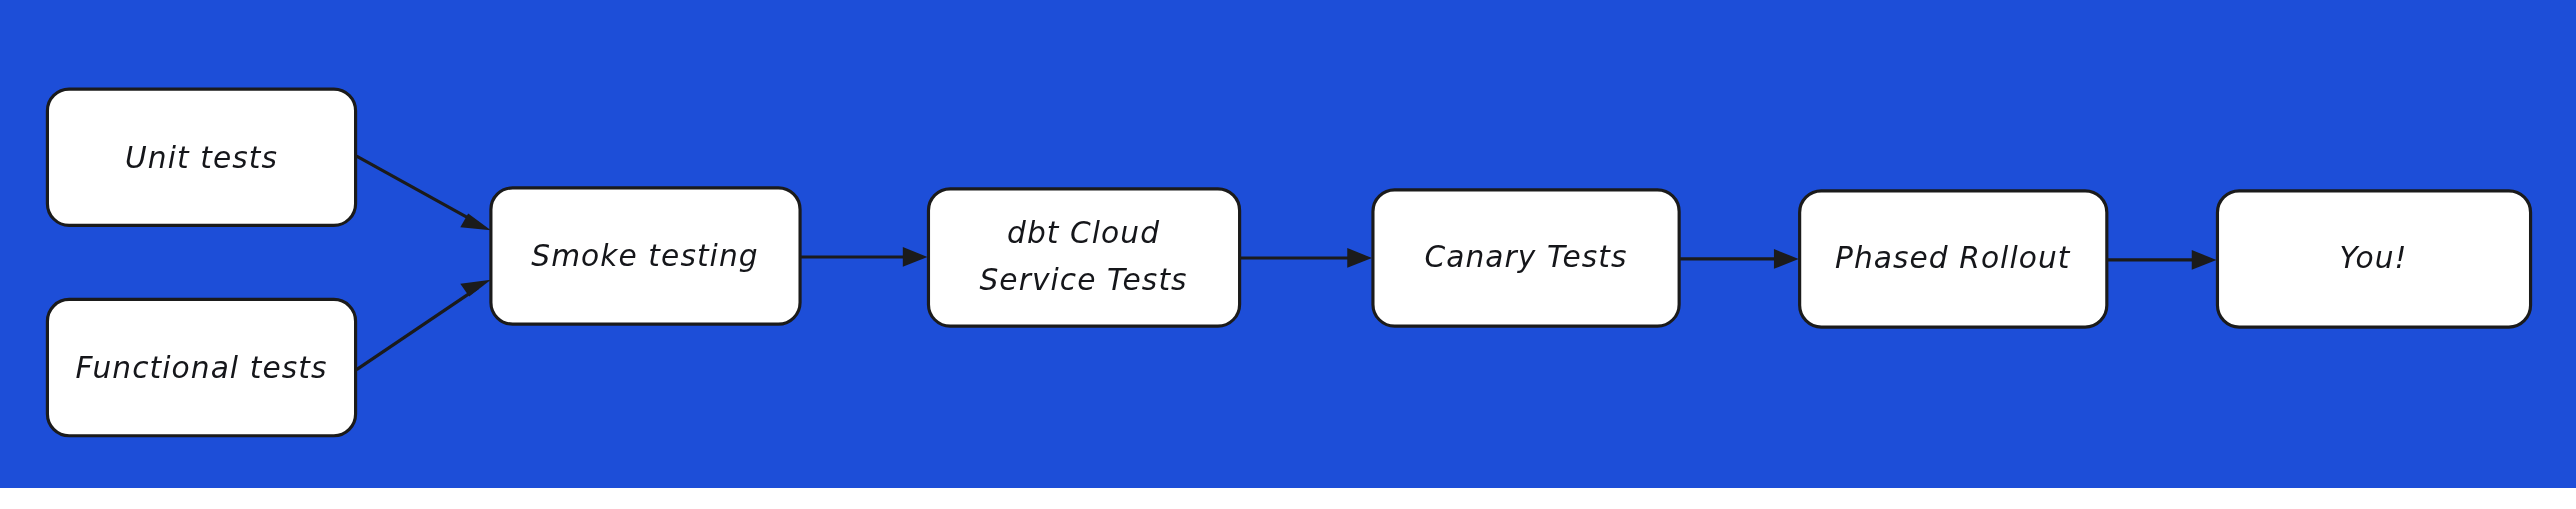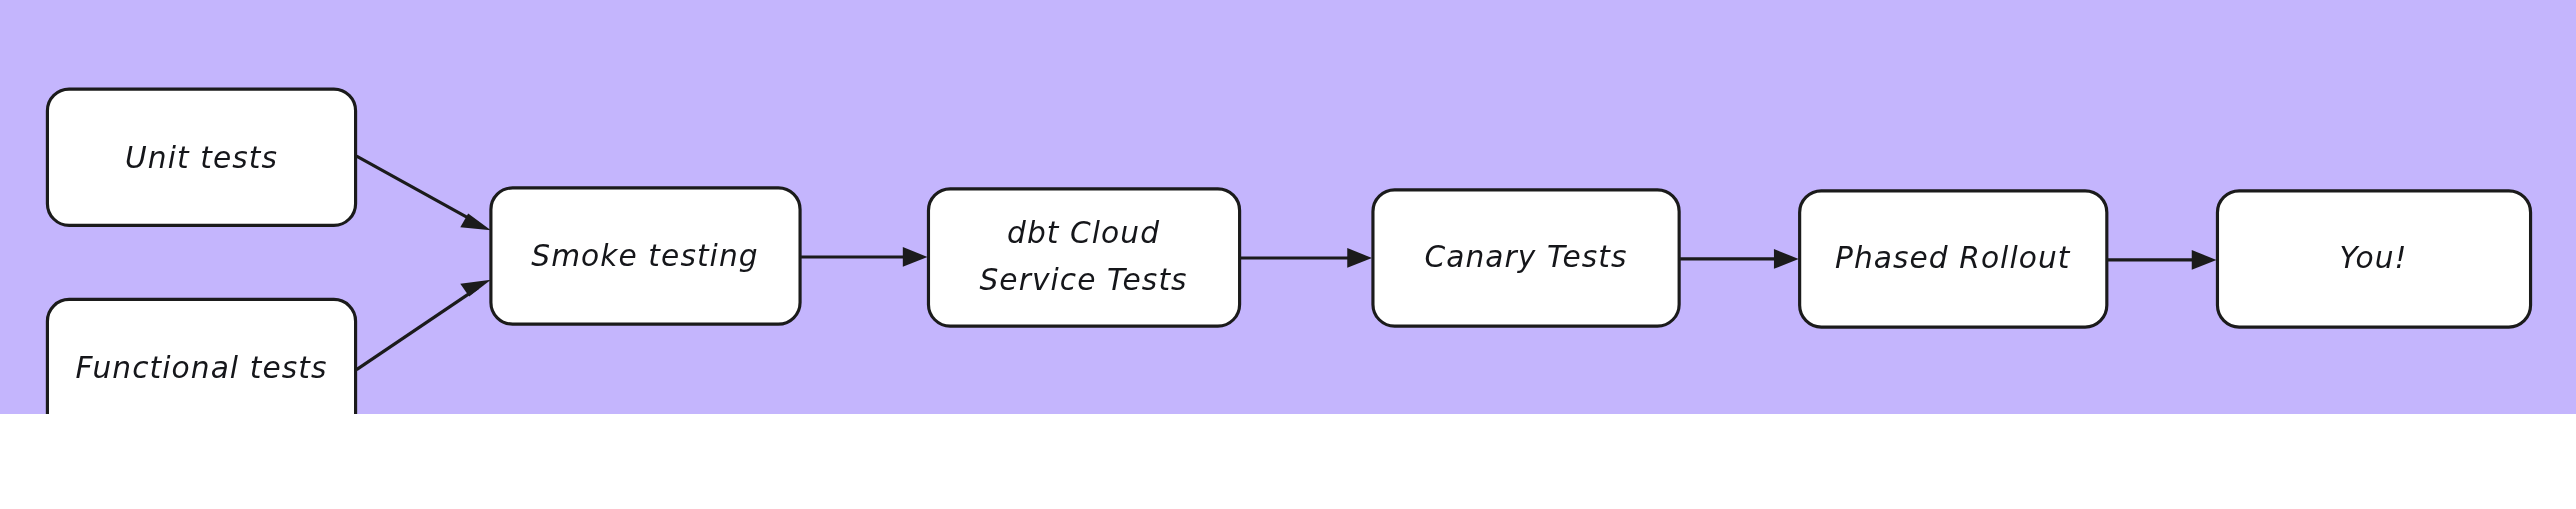--- a/index.html
+++ b/index.html
@@ -3,22 +3,22 @@
 <meta charset="utf-8">
 <style>
   html, body {
     margin: 0;
     padding: 0;
     background: #ffffff;
   }
   #canvas {
     position: relative;
     width: 2576px;
-    height: 414px;
-    background: #c4b5fd;
+    height: 488px;
+    background: #1d4ed8;
     overflow: hidden;
     font-family: "DejaVu Sans", sans-serif;
   }
   #flow-svg {
     position: absolute;
     left: 0;
     top: 0;
     width: 2576px;
     height: 510px;
   }

